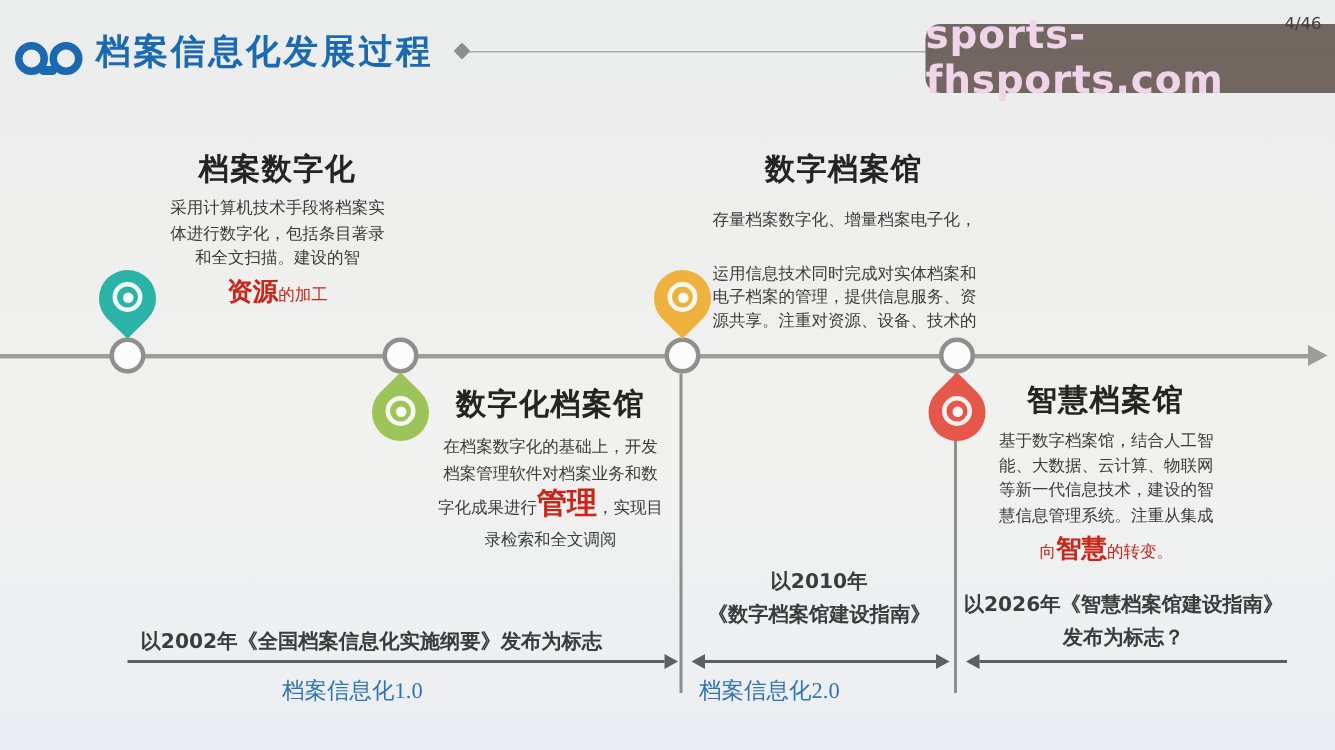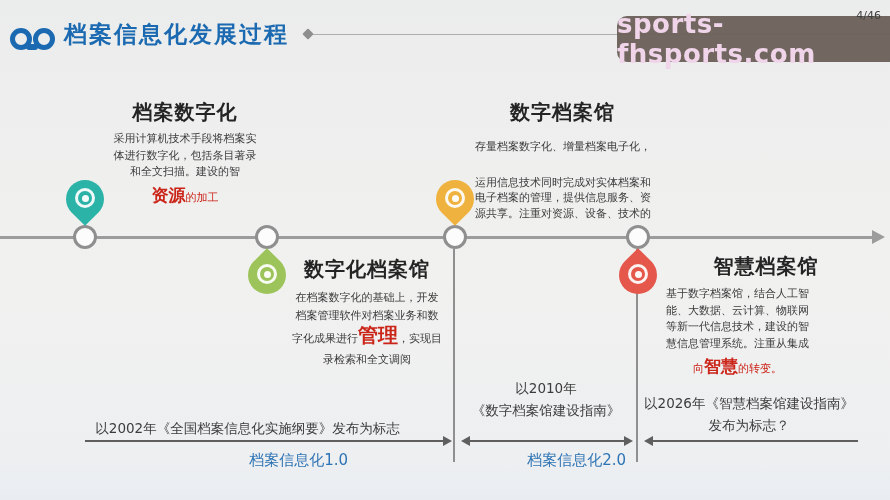--- a/index.html
+++ b/index.html
@@ -50,28 +50,28 @@
   .ms-title { position:absolute; font-size:20px; font-weight:bold; color:#242424;
               text-align:center; letter-spacing:1px; }
   .ms-body { position:absolute; font-size:11px; color:#3b3b3b; text-align:center; }
   .ms-body .bl { line-height:16.5px; white-space:nowrap; }
   .emL { color:#cb2418; font-weight:bold; font-size:17px; }
   .emS { color:#cb2418; font-size:11px; }
   .em-line { margin-top:3px; line-height:22px; }
   .em-inline { color:#cb2418; font-weight:bold; font-size:20px; }
 
   
-  .era-caption { position:absolute; font-size:13.5px; color:#3c3c3c; text-align:center; }
+  .era-caption { position:absolute; font-size:13.5px; color:#3c3c3c; text-align:center;font-weight:bold; }
   .era-caption .cl { line-height:22px; white-space:nowrap; }
   .era-line { position:absolute; top:440px; height:2px; background:#5f5f5f; }
   .arrowhead { position:absolute; top:436px; width:0; height:0;
                border-top:5px solid transparent; border-bottom:5px solid transparent; }
   .arrowhead.rt { border-left:9px solid #5f5f5f; }
   .arrowhead.lt { border-right:9px solid #5f5f5f; }
-  .era-label { position:absolute; top:451px; font-size:15px; color:#2e74b5; text-align:right; white-space:nowrap; }
+  .era-label { position:absolute; top:451px; font-size:15px; color:#2e74b5; text-align:left; white-space:nowrap;font-family:Liberation Serif, serif; }
   .hl { background:radial-gradient(closest-side, rgba(219,233,128,.95), rgba(219,233,128,0)); padding:0 3px; }
 </style>
 </head>
 <body>
 
 <div class="slide">
 
   <div class="logo">
     <div class="ring r1"></div>
     <div class="ring r2"></div>
@@ -132,21 +132,21 @@
   </div>
 
   <div class="ms-title" style="left:277px; top:256px; width:180px;">数字化档案馆</div>
   <div class="ms-body" style="left:277px; top:289px; width:180px;">
     <div class="bl" style="line-height:17.5px;">在档案数字化的基础上，开发</div>
     <div class="bl" style="line-height:17.5px;">档案管理软件对档案业务和数</div>
     <div class="bl" style="line-height:22px;"><span>字化成果进行</span><span class="em-inline">管理</span><span>，实现目</span></div>
     <div class="bl" style="line-height:19px;">录检索和全文调阅</div>
   </div>
 
-  <div class="ms-title" style="left:681px; top:253px; width:170px;">智慧档案馆</div>
+  <div class="ms-title" style="left:652px; top:253px; width:170px;">智慧档案馆</div>
   <div class="ms-body" style="left:650px; top:286px; width:175px;">
     <div class="bl">基于数字档案馆，结合人工智</div>
     <div class="bl">能、大数据、云计算、物联网</div>
     <div class="bl">等新一代信息技术，建设的智</div>
     <div class="bl">慧信息管理系统。注重从集成</div>
     <div class="em-line"><span class="emS">向</span><span class="emL">智慧</span><span class="emS">的转变。</span></div>
   </div>
 
   <div class="era-caption" style="left:60px; top:417px; width:375px;">
     <div class="cl">以2002年《全国档案信息化实施纲要》发布为标志</div>

